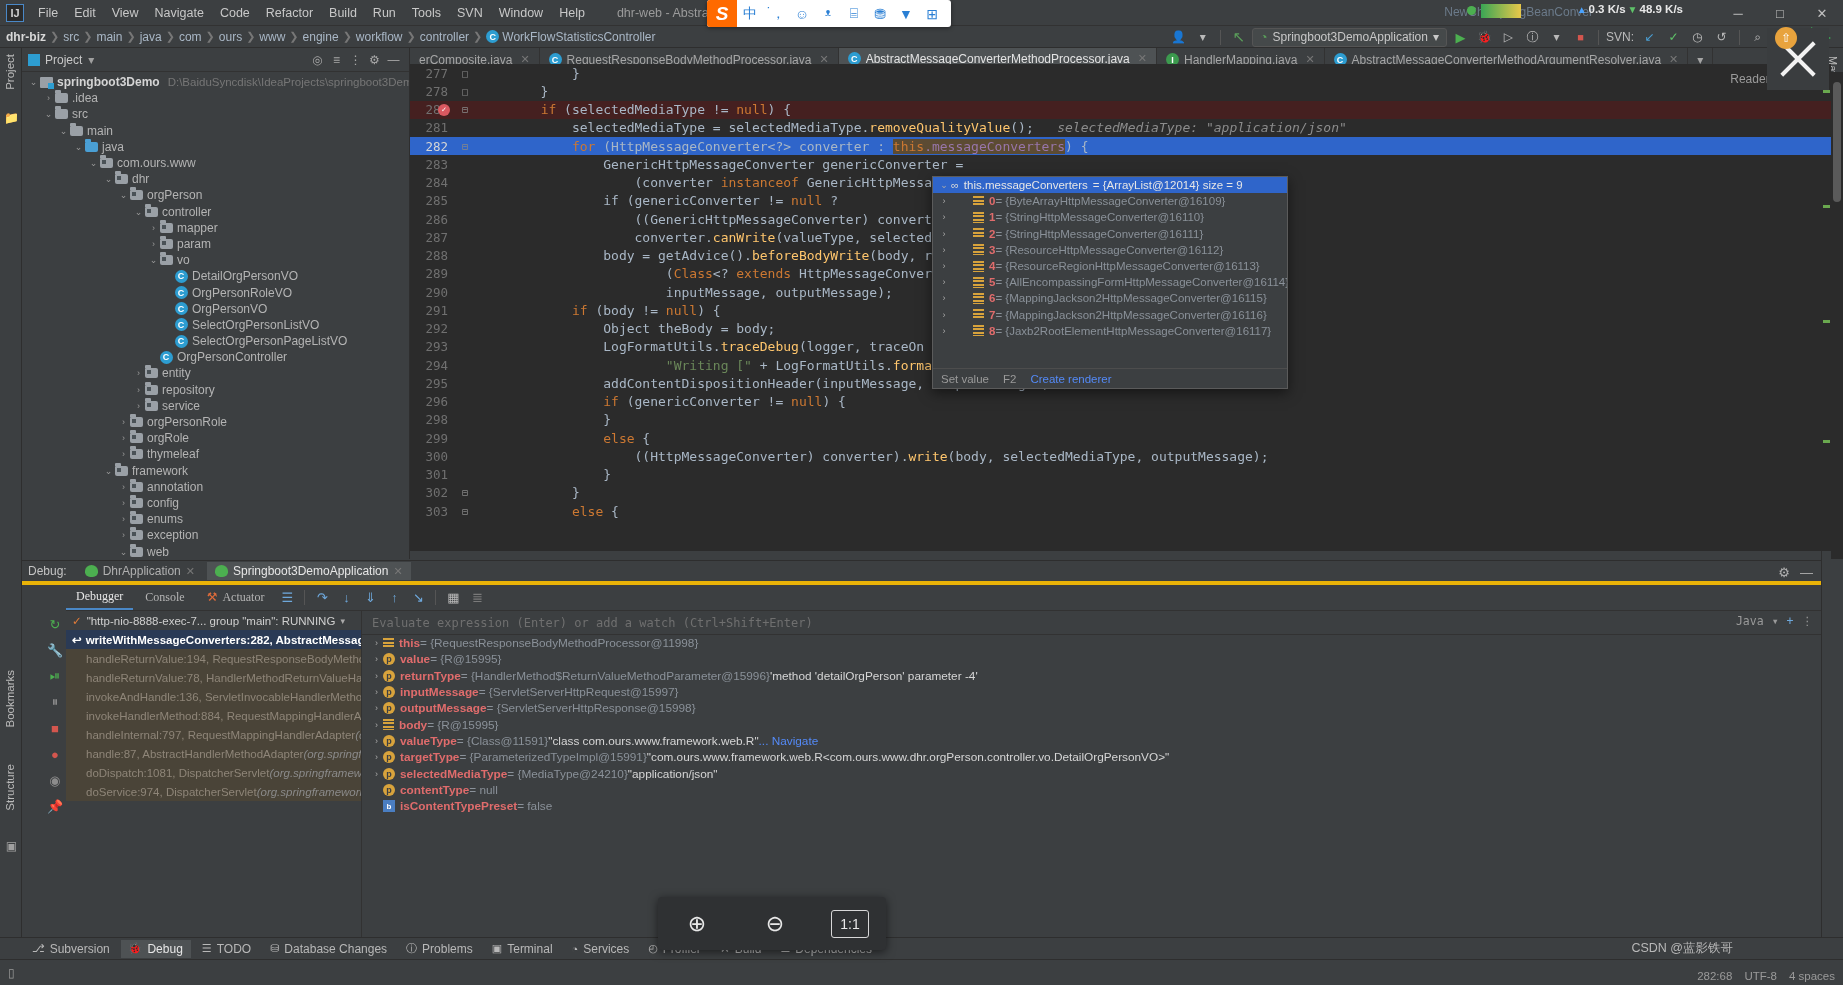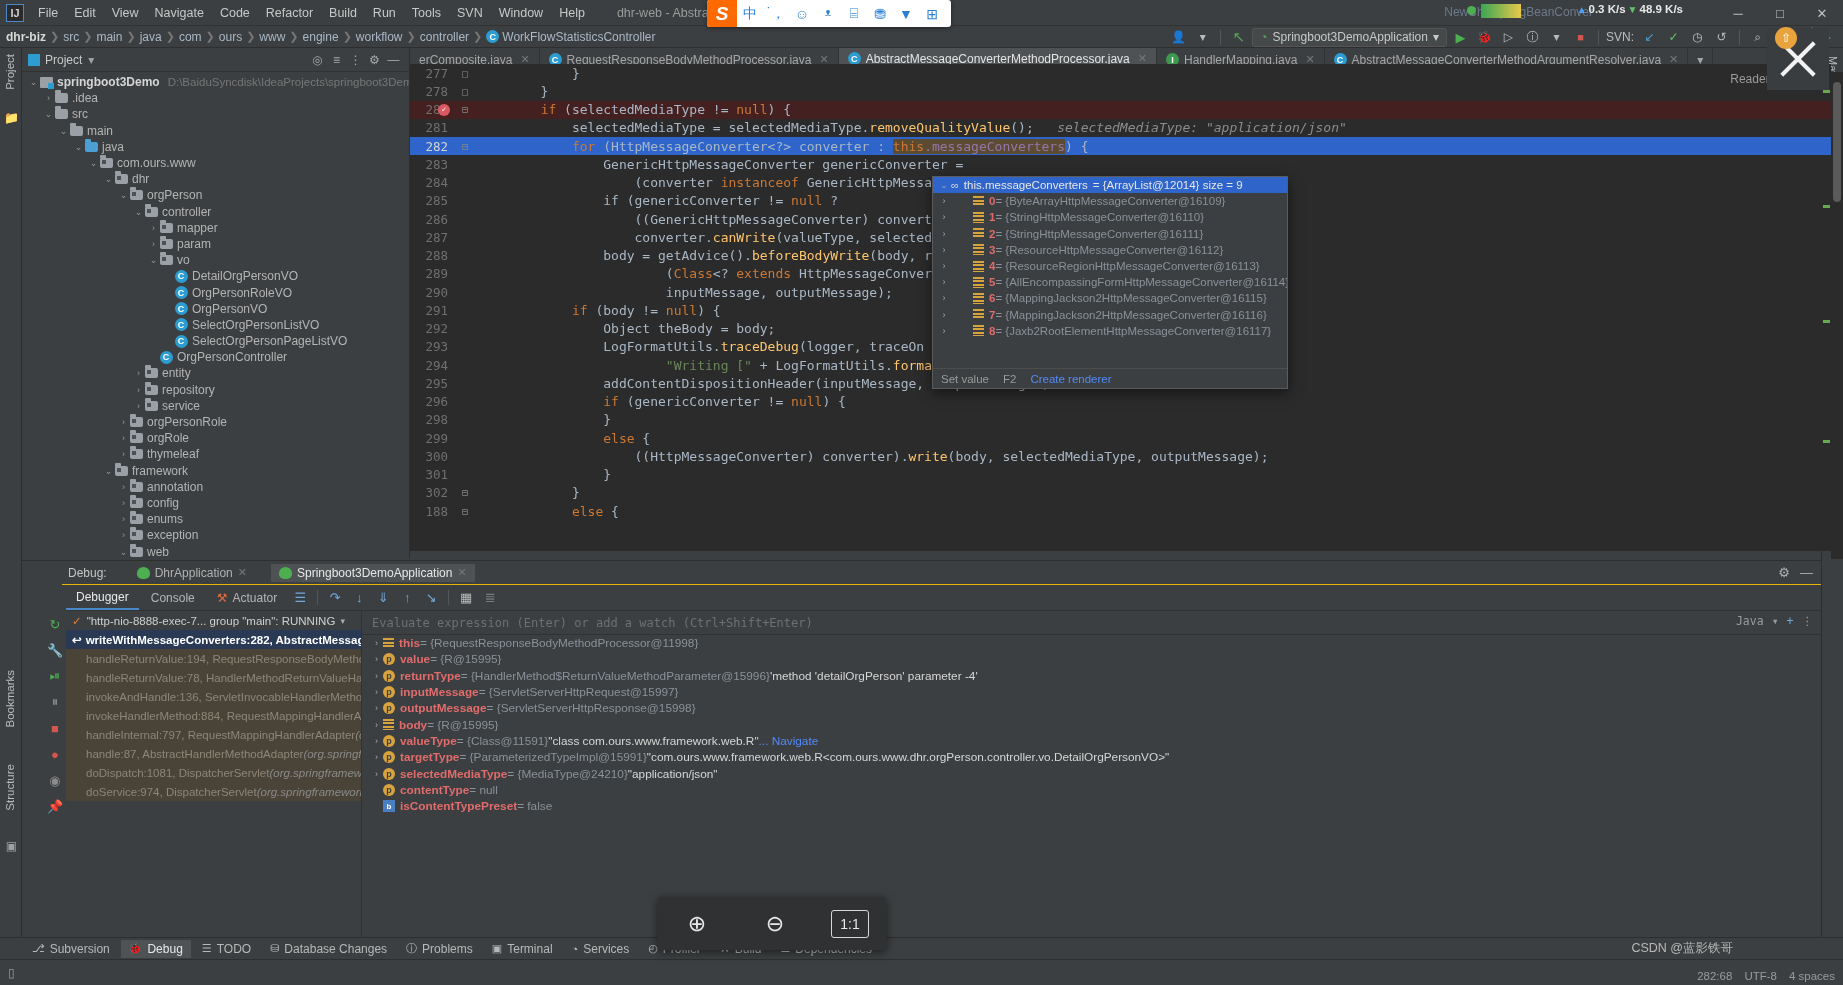--- a/index.html
+++ b/index.html
@@ -288,23 +288,22 @@
   .pf-link { color: #548af7; }
   .pf-txt { color: #9a9a9a; }
   .pf-key { color: #9a9a9a; }
 
   
   .debugwin {
     position: absolute; left: 22px; top: 560px; width: 1799px; height: 399px;
     background: #3c3f41; border-top: 1px solid #2e2e2e;
   }
   .dw-title {
-    height: 24px; display: flex; align-items: center; padding-left: 6px; gap: 16px;
-    border-bottom: 1px solid #eab308;
-    margin-left: 40px;
+    height: 24px; display: flex; align-items: center; padding-left: 6px; gap: 4px;
+    border-bottom: 4px solid #eab308;
   }
   .dw-title .lbl { color: #c4c4c4; font-size: 12px; margin-right: 6px; }
   .dtab {
     display: flex; align-items: center; gap: 5px; padding: 2px 8px;
     font-size: 12px; color: #b0b0b0; white-space: nowrap;
   }
   .dtab.active { background: #4e5254; color: #e6e6e6; }
   .bug-ic {
     width: 13px; height: 12px; background: #4caf50; border-radius: 50% 50% 40% 40%;
     position: relative; flex: none;
@@ -314,21 +313,21 @@
     color: #b0b0b0; font-size: 13px;
   }
 
   .dw-toolrow {
     position: absolute; left: 44px; top: 24px; width: 1755px; height: 26px;
     display: flex; align-items: center; gap: 2px;
     border-bottom: 1px solid #323232;
   }
   .dsubtab {
     padding: 4px 10px; font-size: 12px; color: #b5b5b5; white-space: nowrap;
-    display: flex; align-items: center; gap: 5px;
+    display: flex; align-items: center; gap: 5px; font-family: Liberation Serif, serif;
   }
   .dsubtab.active { color: #e8e8e8; border-bottom: 2px solid #4a88c7; }
   .dtb-ic {
     width: 22px; height: 20px; display: flex; align-items: center;
     justify-content: center; color: #6ea8dc; font-size: 13px;
   }
 
   .dw-leftbtns {
     position: absolute; left: 22px; top: 50px; width: 22px; height: 349px;
     background: #3c3f41;
@@ -958,21 +957,21 @@
         <span class="gutter-no">301</span>
         <span class="gut-fold"></span>
         <span class="code">                }</span>
       </div>
       <div class="eline">
         <span class="gutter-no">302</span>
         <span class="gut-fold">⊟</span>
         <span class="code">            }</span>
       </div>
       <div class="eline">
-        <span class="gutter-no">188</span>
+        <span class="gutter-no">303</span>
         <span class="gut-fold">⊟</span>
         <span class="code">            <span class="k">else</span> {</span>
       </div>
     </div>
   <div class="reader-mode">Reader Mode</div>
   <div class="edit-scroll">
     <div class="edit-thumb"></div>
   </div>
   <div class="marker" style="top:90px;background:#6aa84f"></div>
   <div class="marker" style="top:205px;background:#6aa84f"></div>

